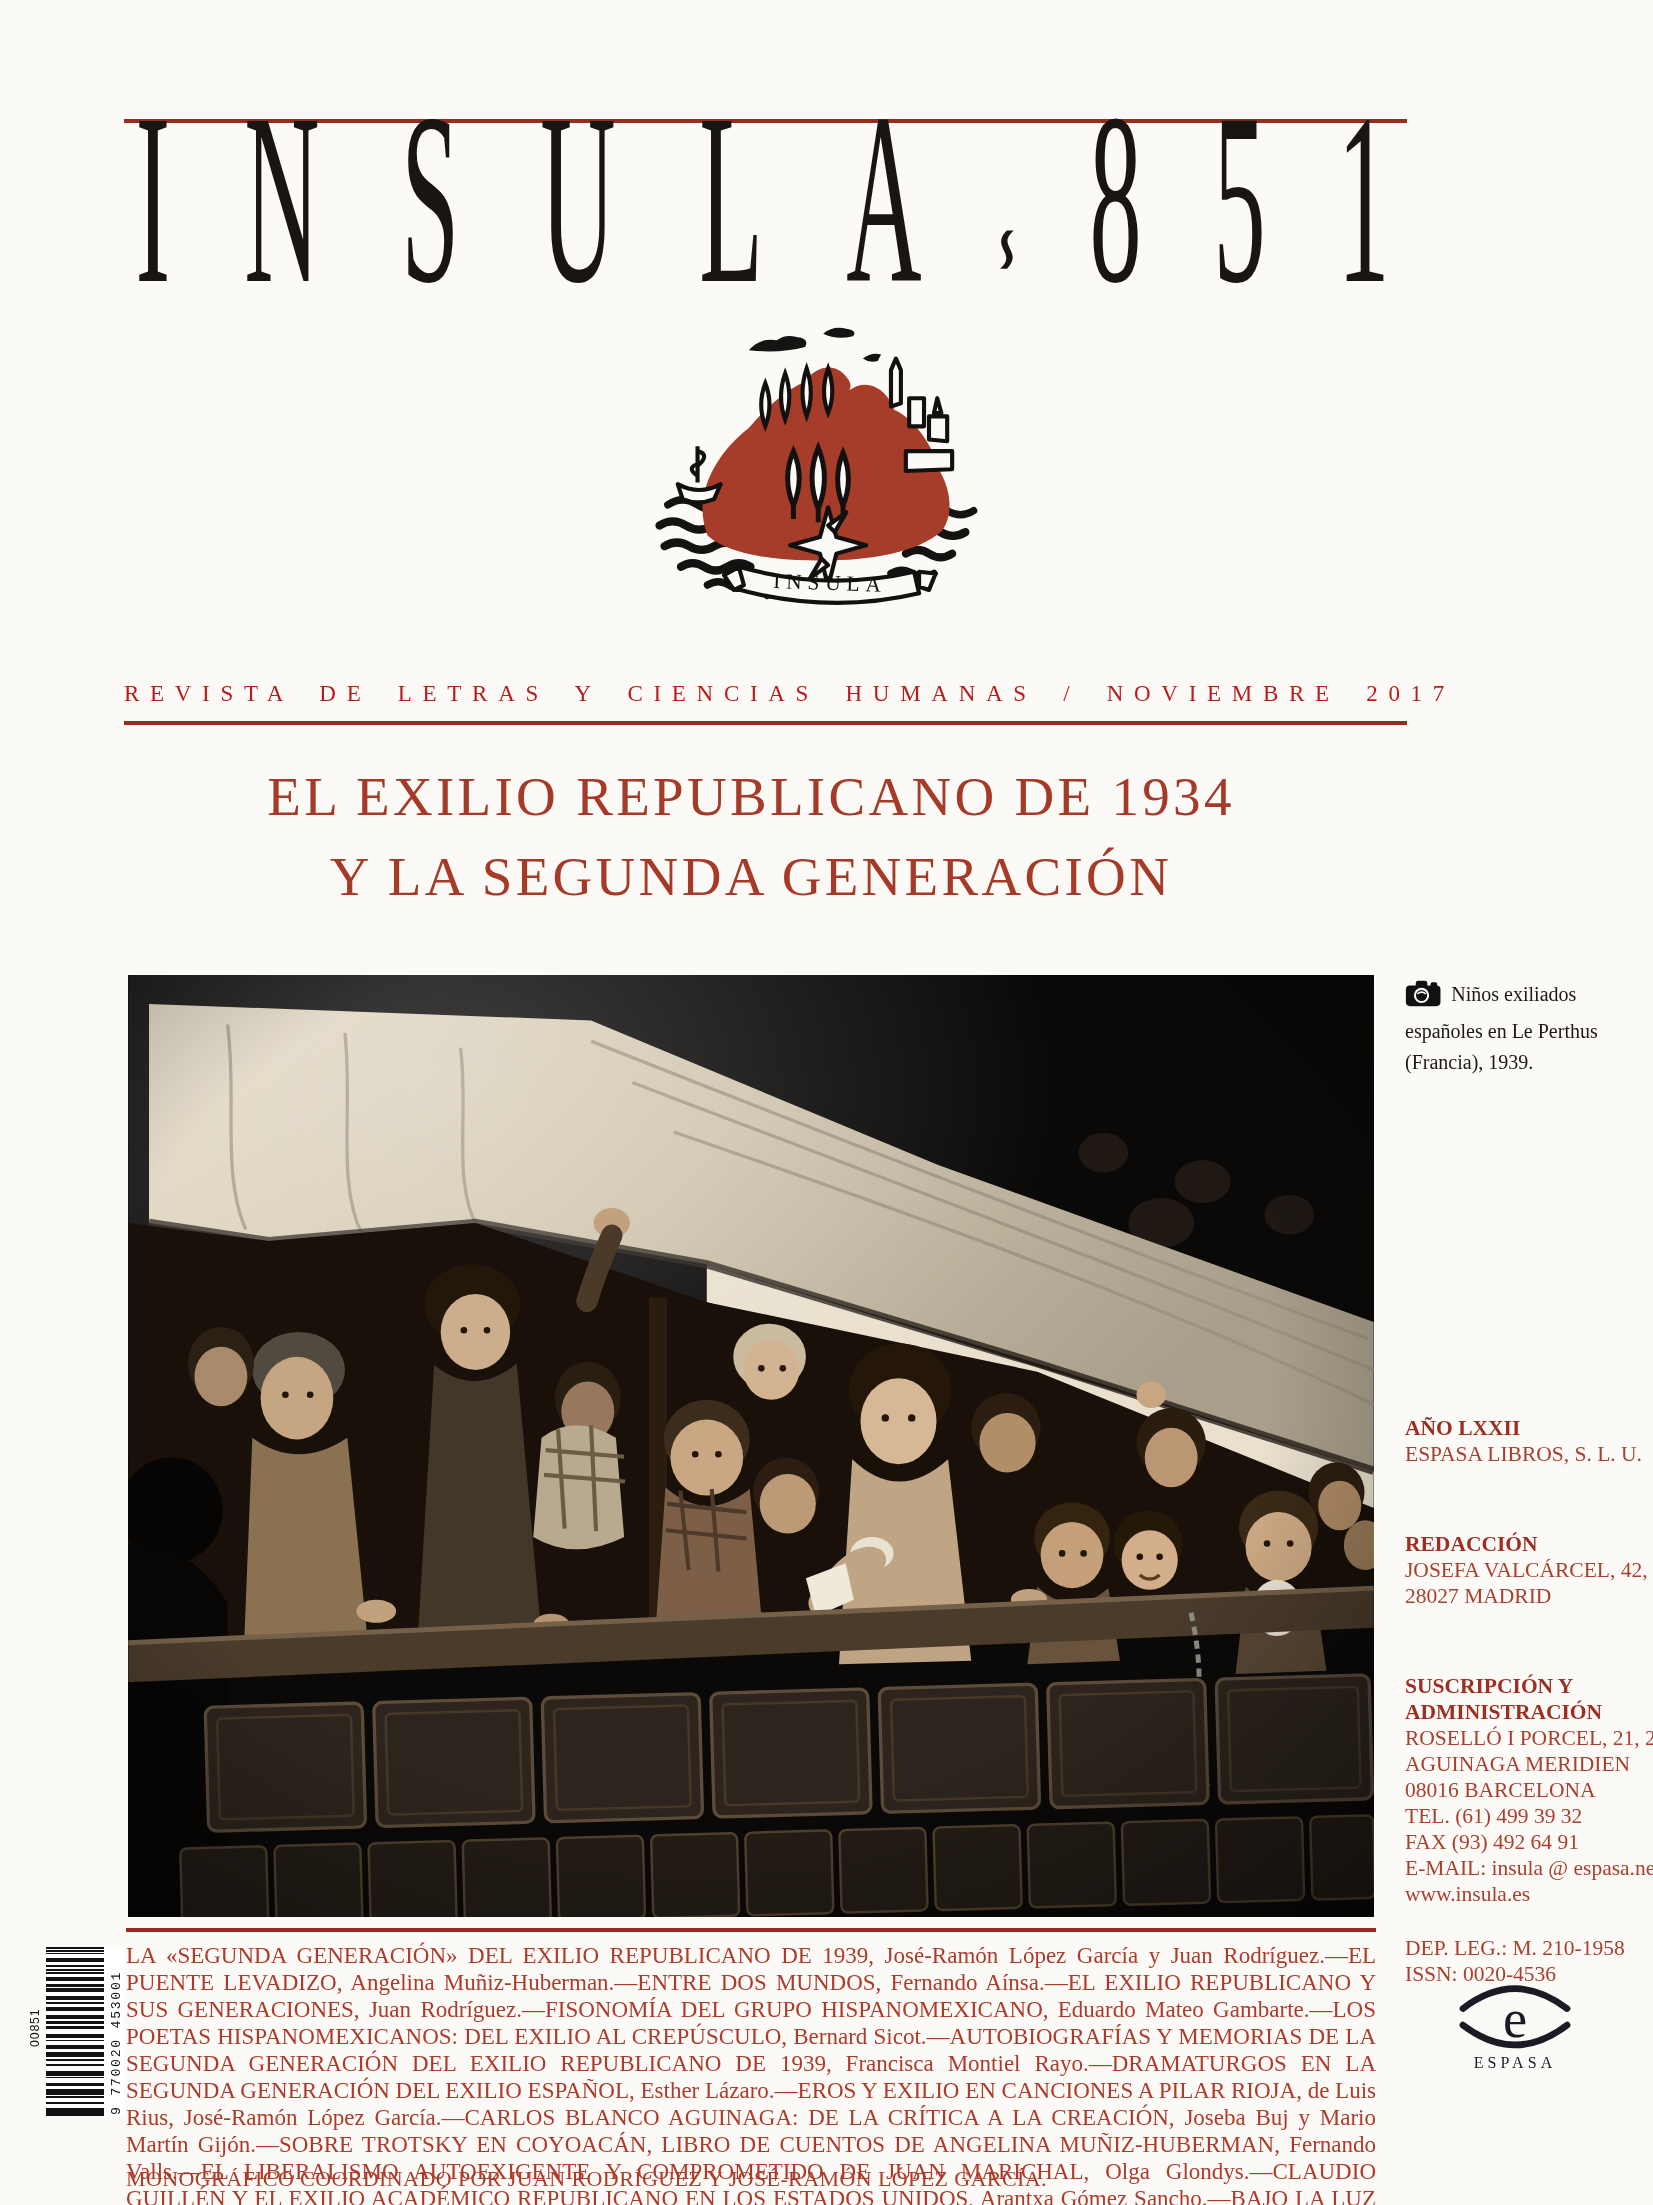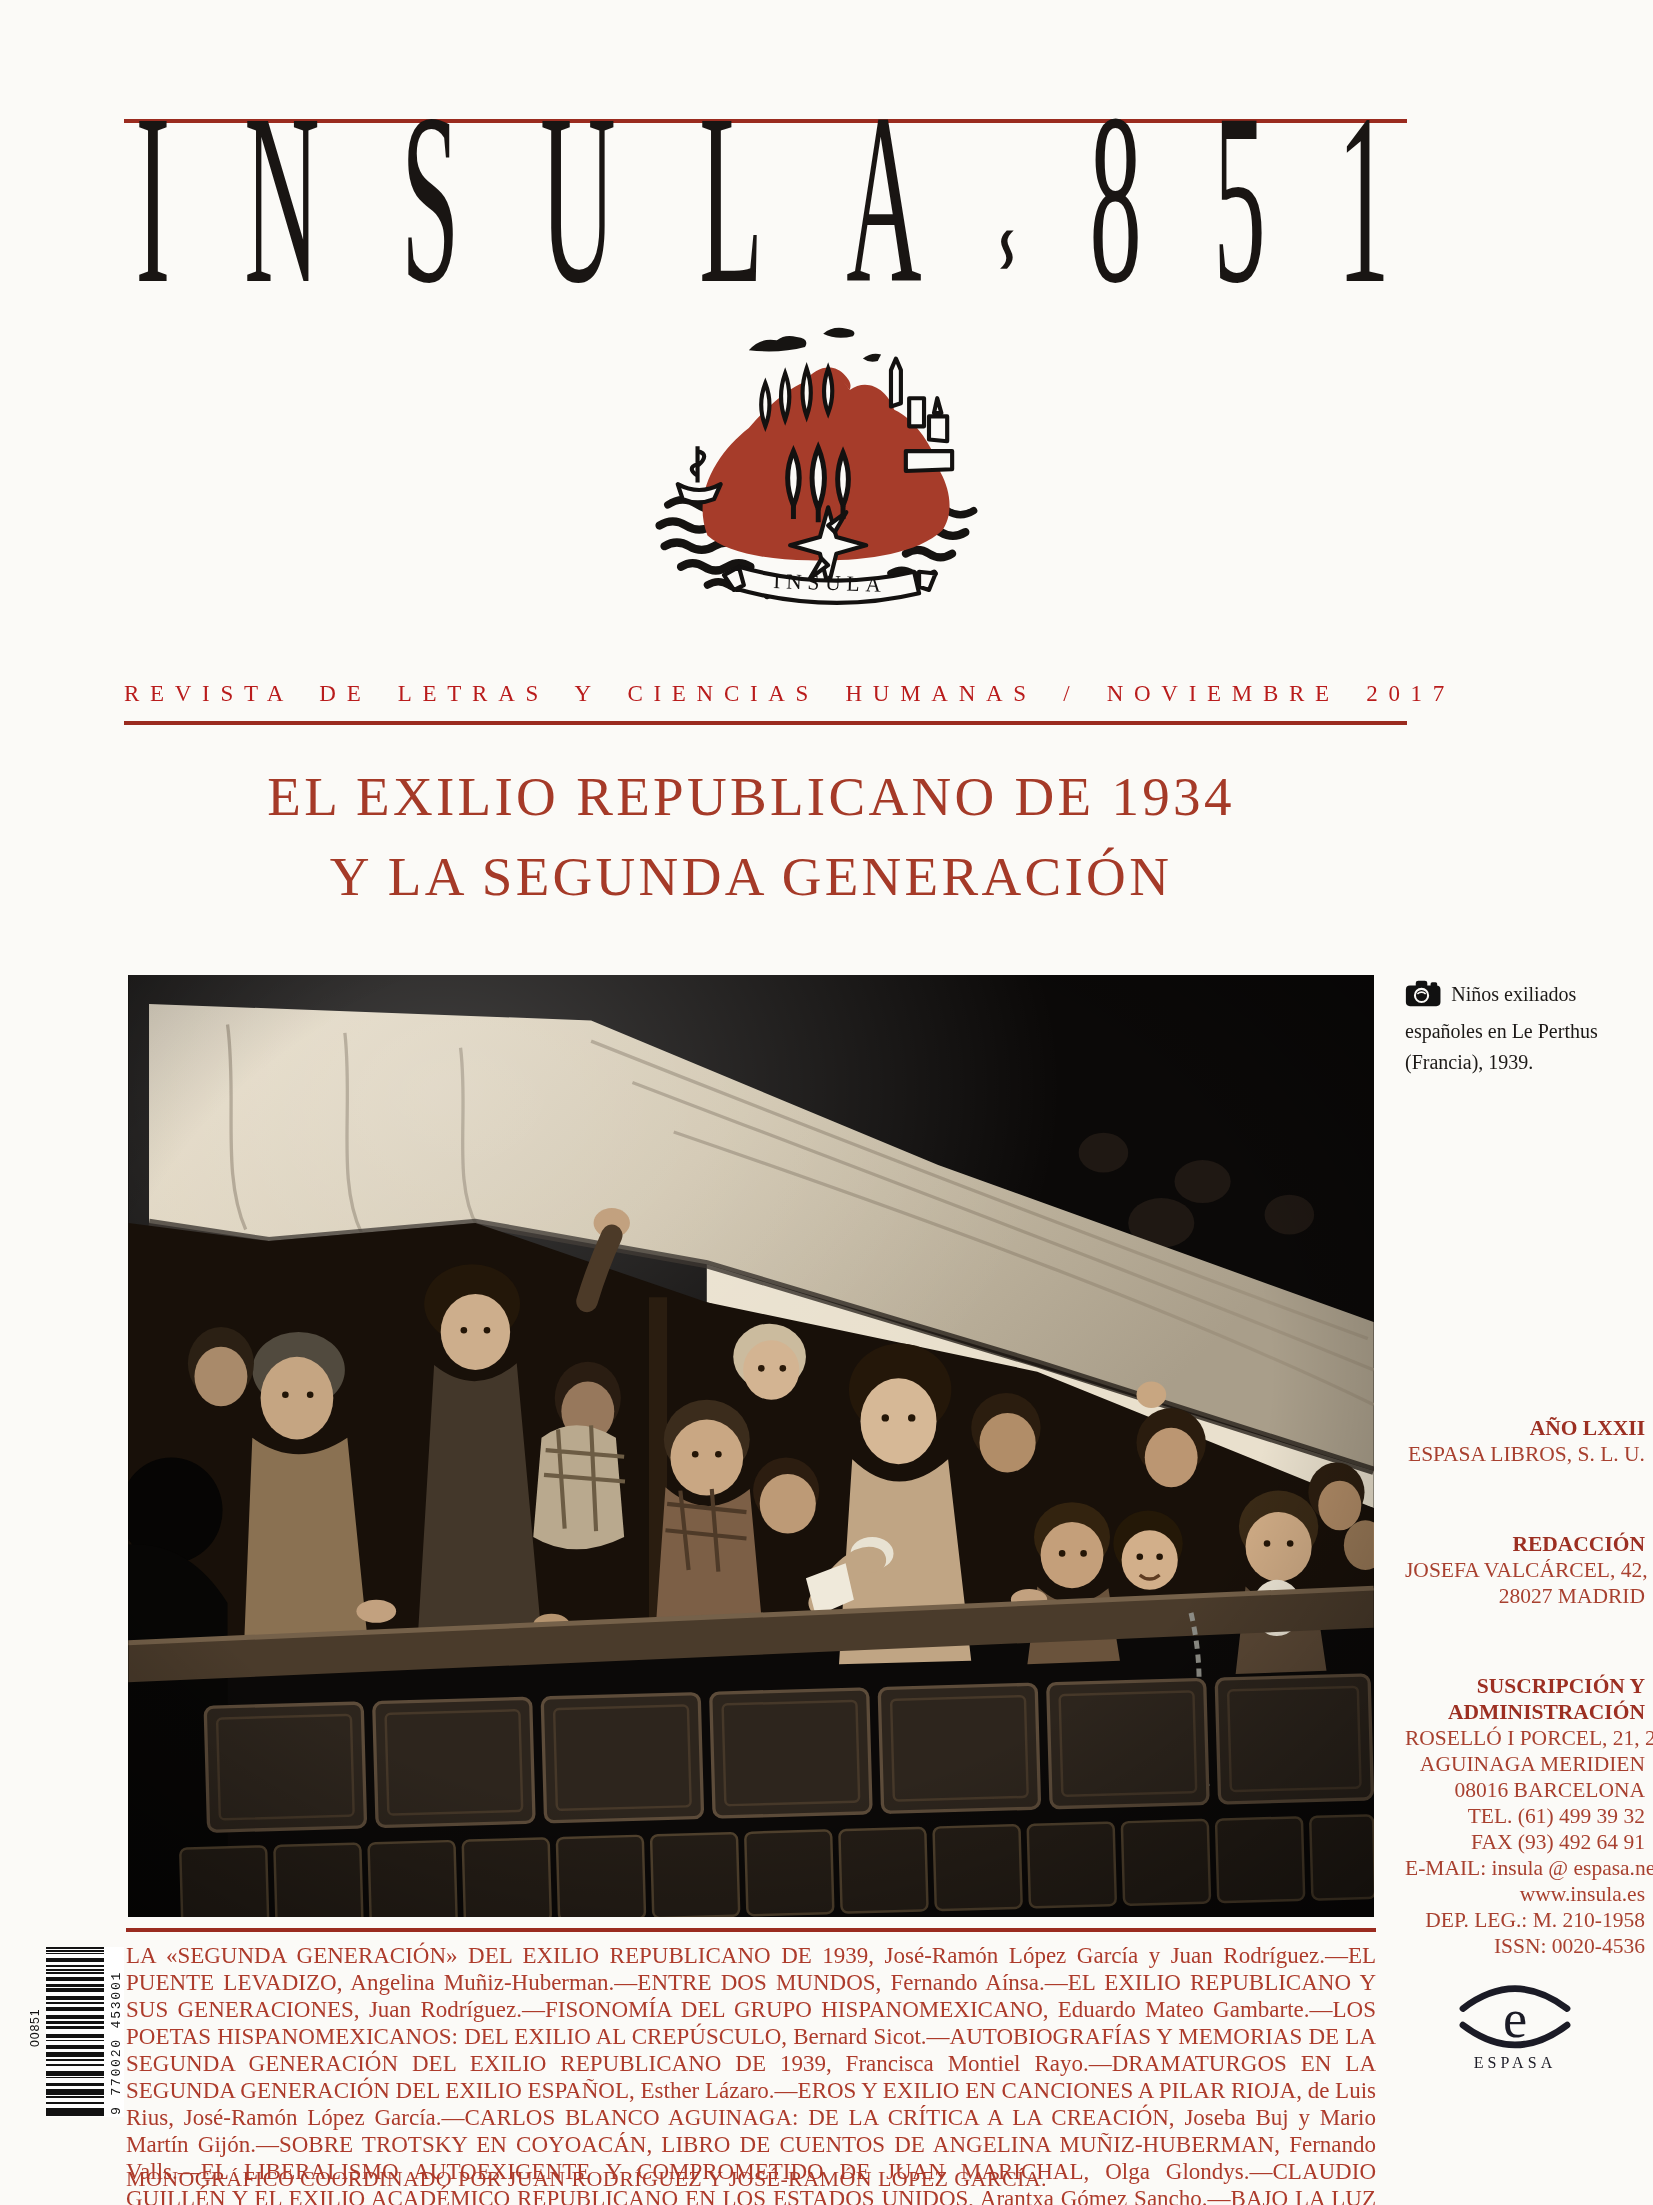--- a/index.html
+++ b/index.html
@@ -53,25 +53,25 @@
 
   
   #caption{
     position:absolute; left:1405px; top:979px; width:205px;
     font-size:20px; line-height:31px; color:#1c1917;
   }
   #caption .cam{display:inline-block; vertical-align:-5.8px; margin-right:8.3px;}
 
   
   #imprint{position:absolute; left:1405px; top:1415px; width:240px; font-size:21.5px; color:#a8402f;}
-  .imp-line{line-height:26px; white-space:nowrap;text-align:right;}
+  .imp-line{line-height:26px; white-space:nowrap;}
   .imp-bold{font-weight:bold; color:#9c2f22;}
   .imp-group{margin-top:0;}
   .gap-lg{margin-top:64px;}
-  .gap-sm{}
+  .gap-sm{margin-top:28px;}
 
   
   #espasa{position:absolute; left:1453px; top:1982px; width:124px; text-align:center; color:#1b1b26;}
   #espasa-word{font-size:16px; letter-spacing:4.1px; margin-top:0px; font-family:"Liberation Serif", serif;}
 
   
   #contents{
     position:absolute; left:126px; top:1942px; width:1250px;
     font-size:23px; line-height:27px; text-align:justify; color:#ad3b2b;
   }

